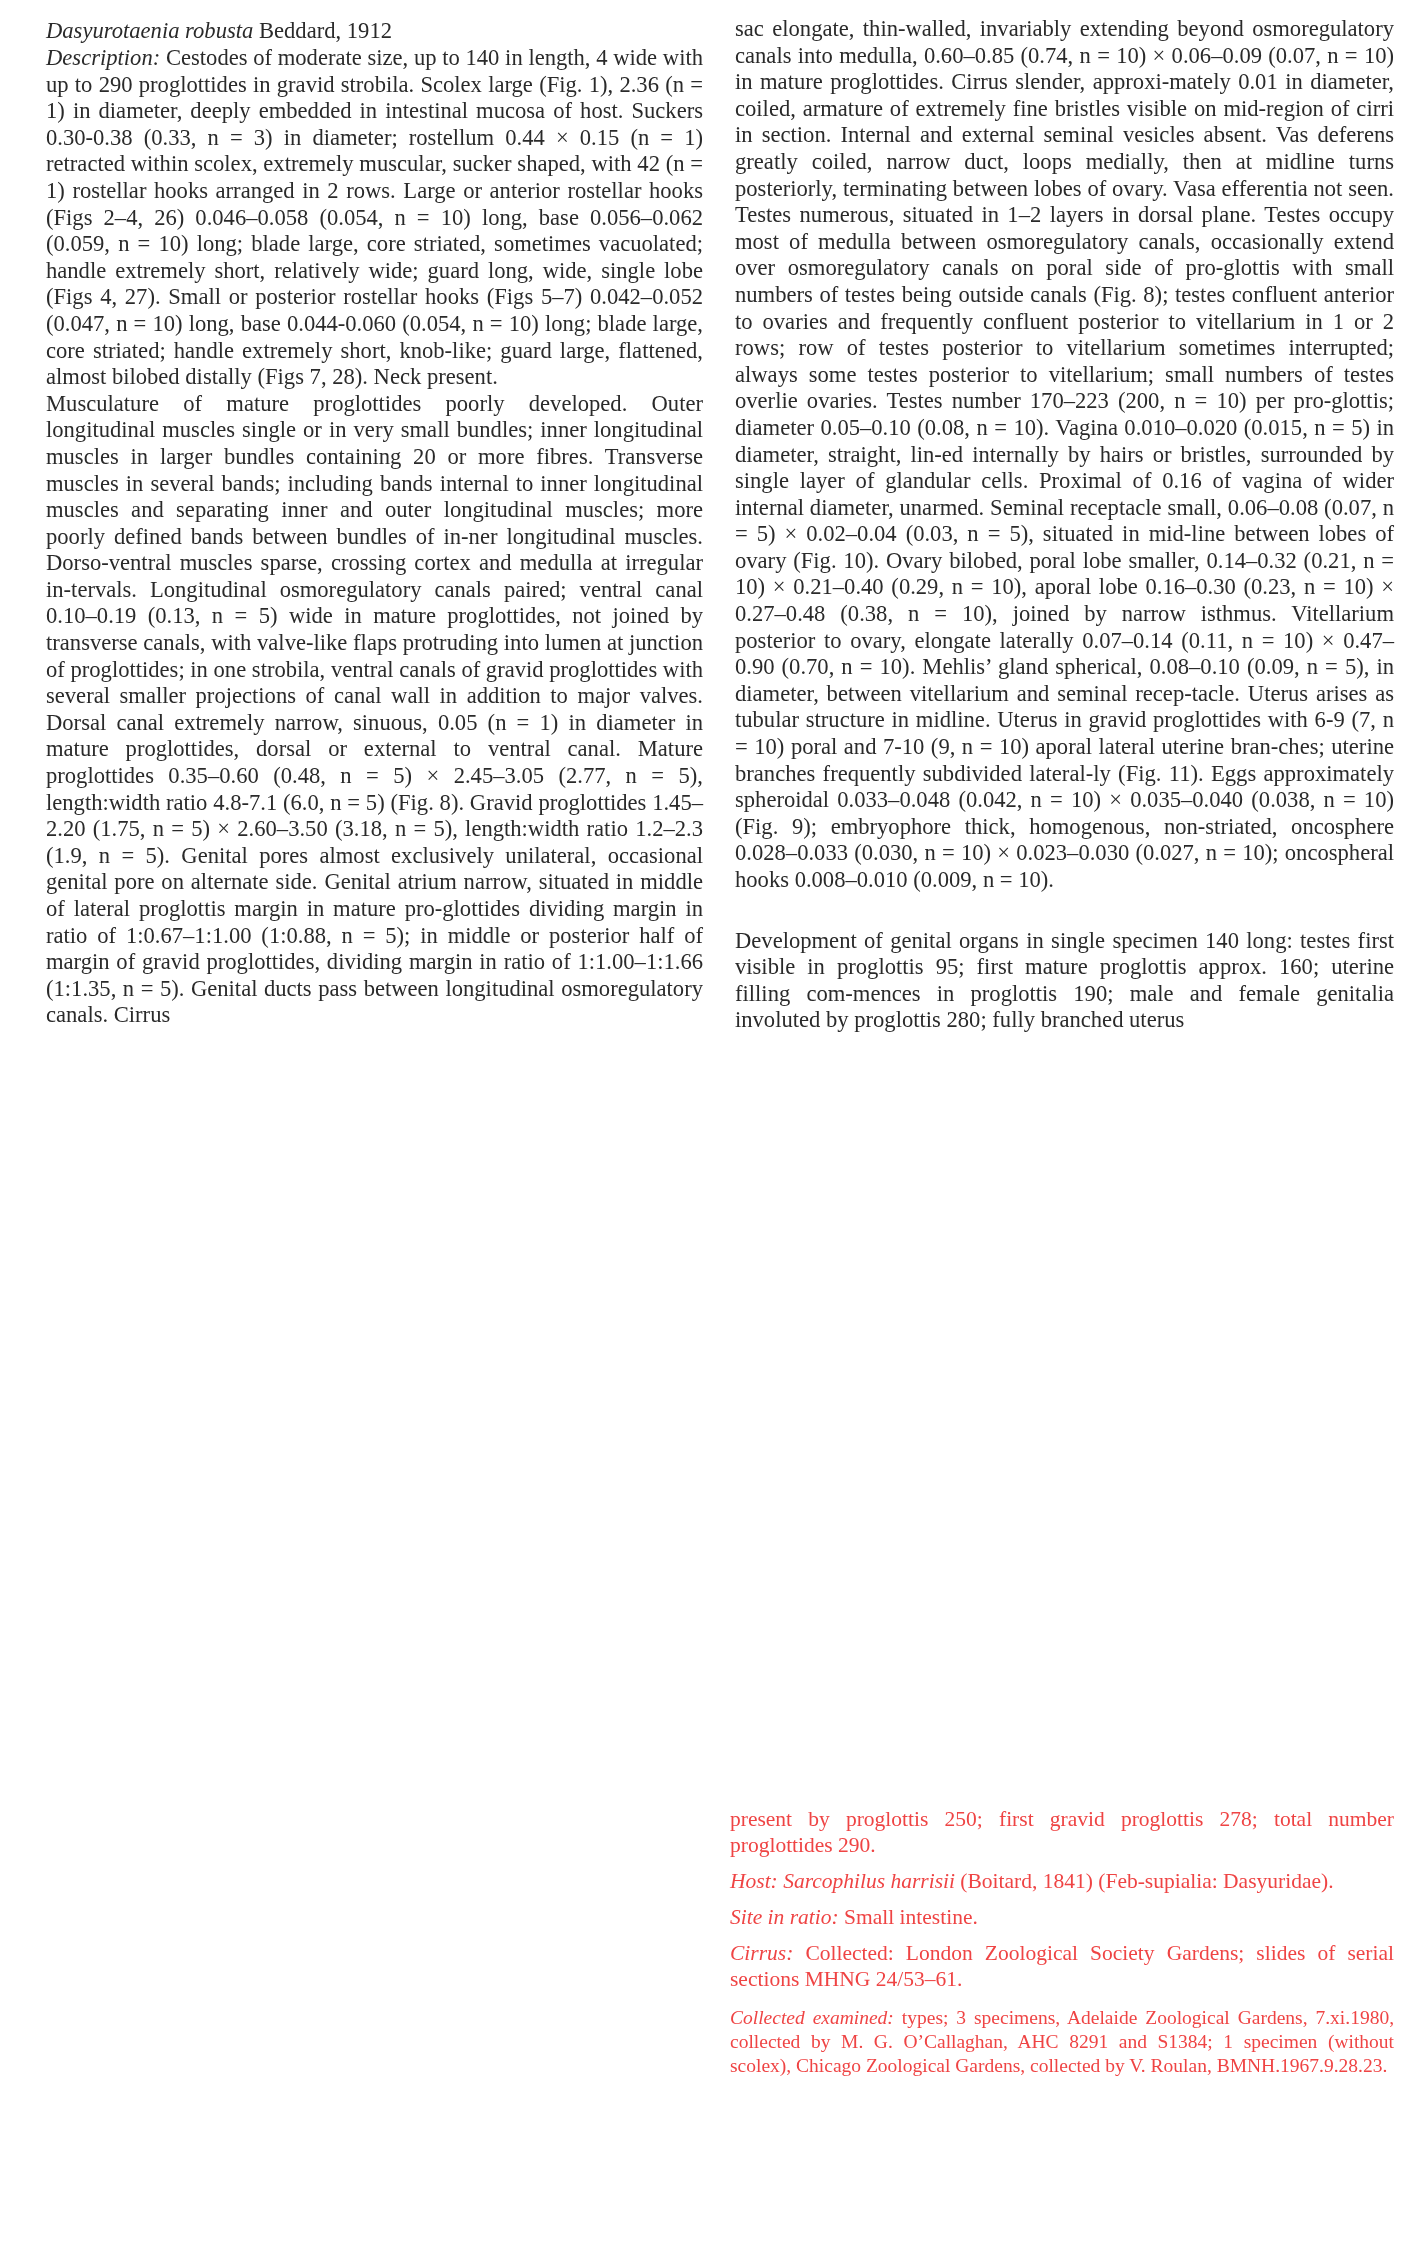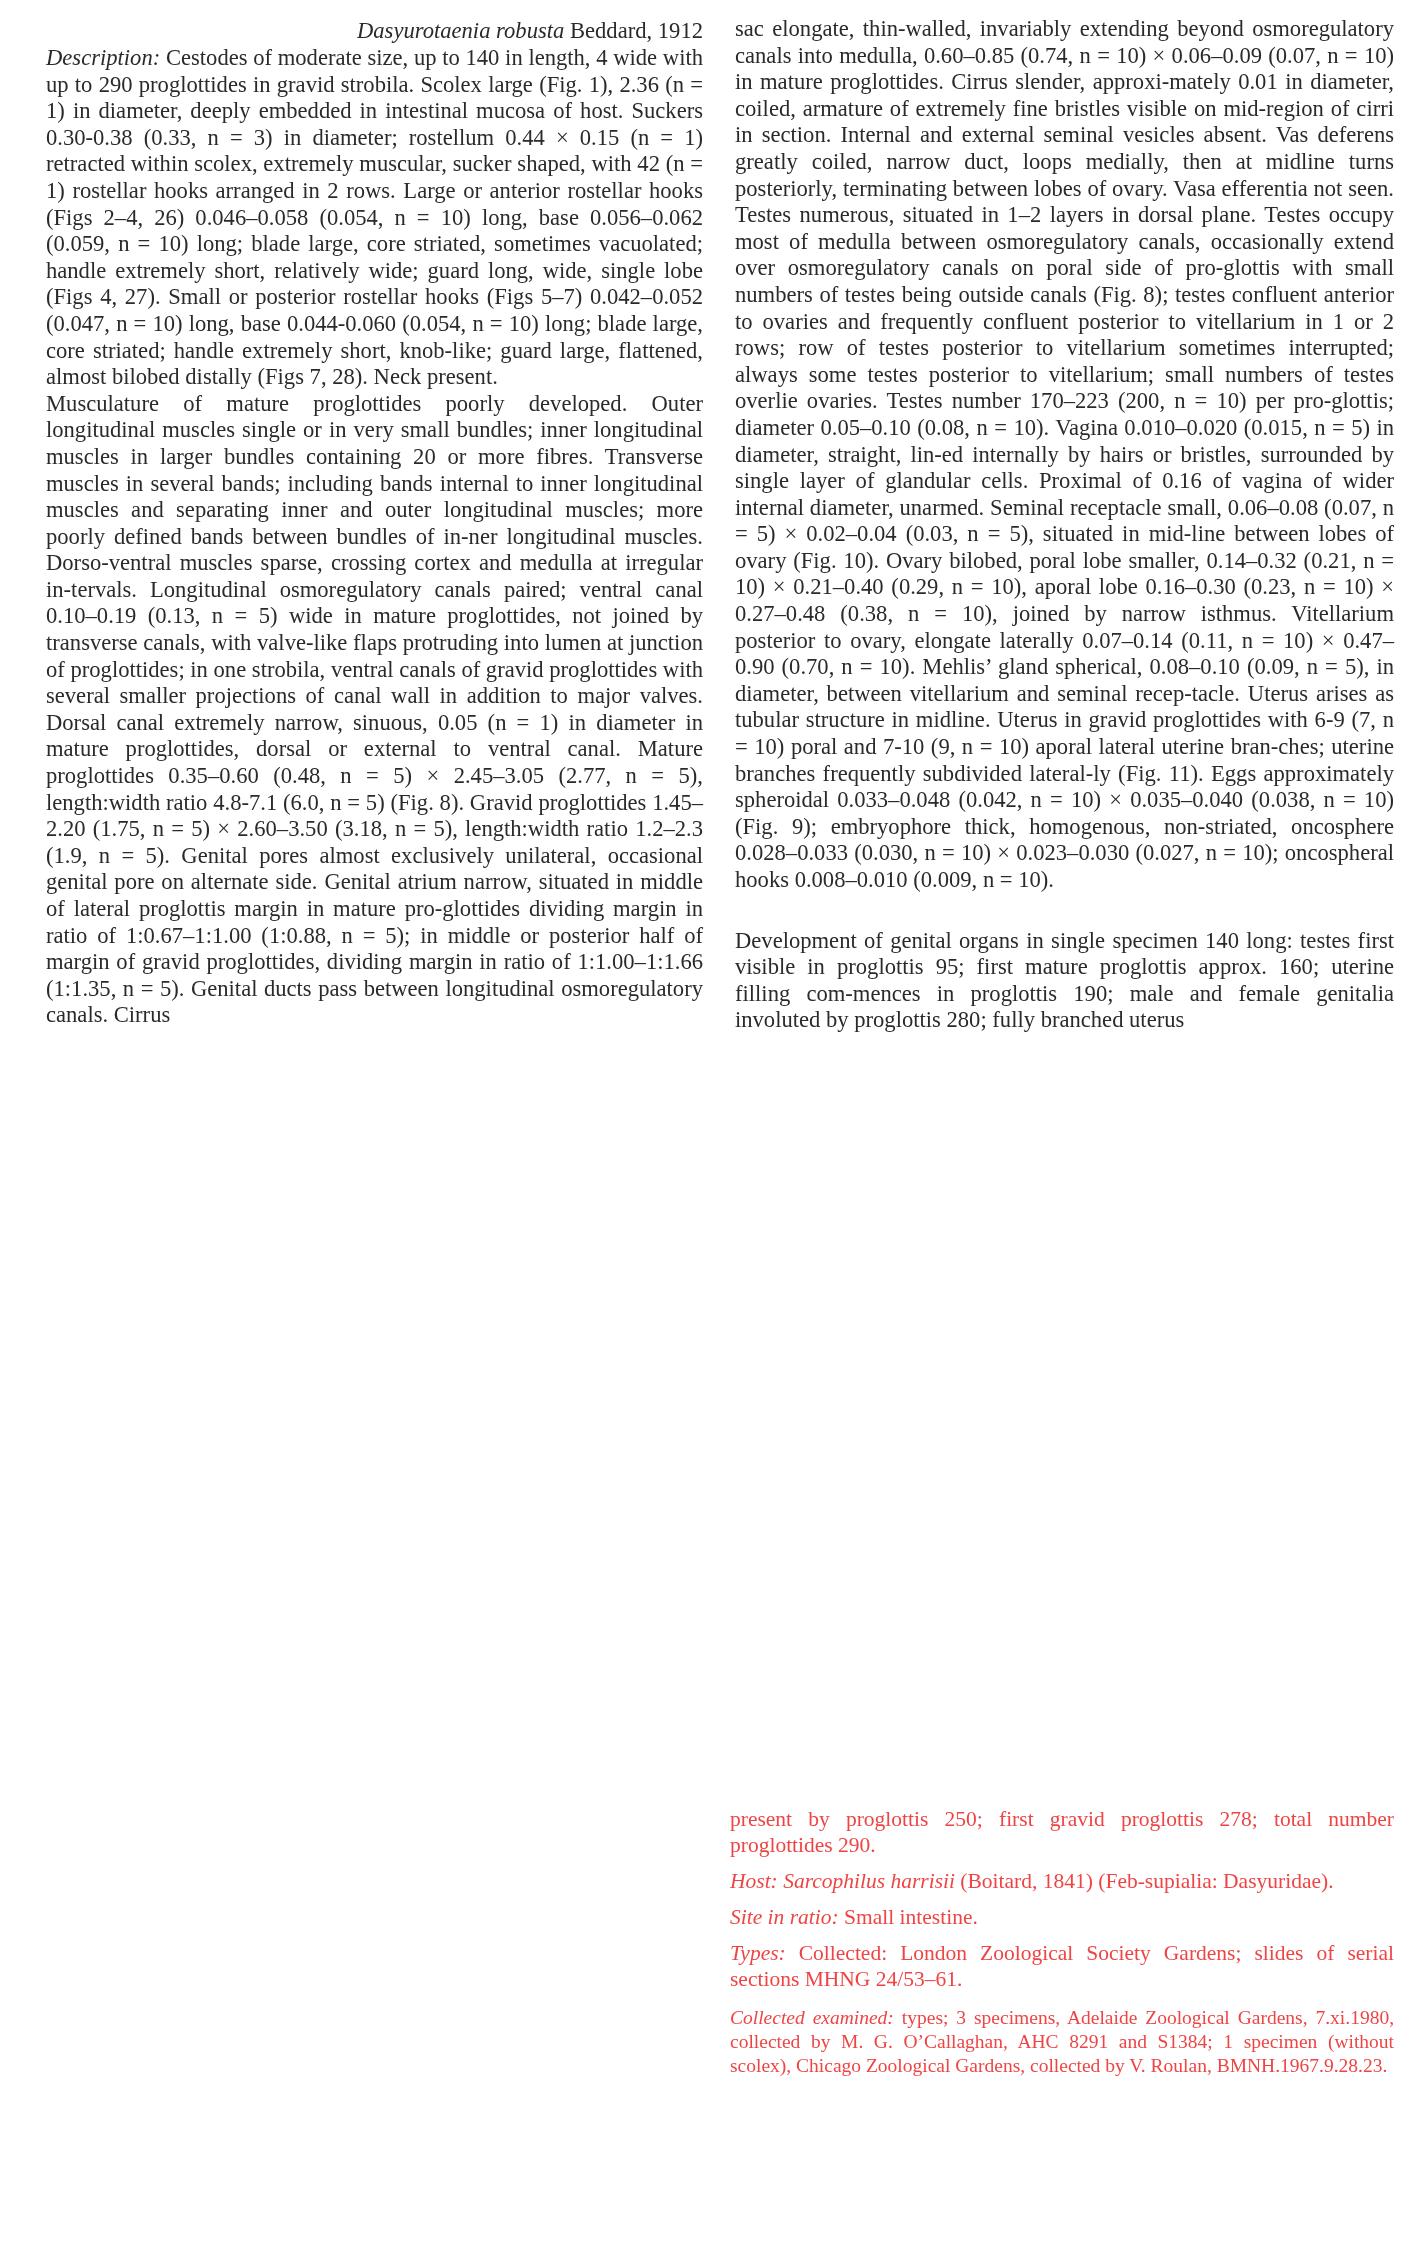--- a/index.html
+++ b/index.html
@@ -10,21 +10,21 @@
   }
   .col {
     position: absolute;
     font-size: 22.6px;
     line-height: 26.6px;
     text-align: justify;
     hyphens: manual;
   }
   .col-left { left: 46px; top: 16px; width: 657px; }
   .col-right { left: 735px; top: 16px; width: 659px; }
-  .title-block { text-align: right; }
+  .title-block { text-align: left; }
   .title-block div { line-height: 29px; }
   .title-species { font-style: italic; }
   .ital { font-style: italic; }
   .para { margin: 0; }
   .para-dev { margin-top: 34px; }
   .lower-right {
     position: absolute; left: 730px; top: 1806px; width: 664px;
     font-size: 21.5px; line-height: 26px; text-align: justify;
     color: #ef4444;
     filter: blur(0.35px);
@@ -45,15 +45,15 @@
 
 <div class="col col-right">
   <p class="para">sac elongate, thin-walled, invariably extending beyond osmoregulatory canals into medulla, 0.60–0.85 (0.74, n = 10) × 0.06–0.09 (0.07, n = 10) in mature proglottides. Cirrus slender, approxi-mately 0.01 in diameter, coiled, armature of extremely fine bristles visible on mid-region of cirri in section. Internal and external seminal vesicles absent. Vas deferens greatly coiled, narrow duct, loops medially, then at midline turns posteriorly, terminating between lobes of ovary. Vasa efferentia not seen. Testes numerous, situated in 1–2 layers in dorsal plane. Testes occupy most of medulla between osmoregulatory canals, occasionally extend over osmoregulatory canals on poral side of pro-glottis with small numbers of testes being outside canals (Fig. 8); testes confluent anterior to ovaries and frequently confluent posterior to vitellarium in 1 or 2 rows; row of testes posterior to vitellarium sometimes interrupted; always some testes posterior to vitellarium; small numbers of testes overlie ovaries. Testes number 170–223 (200, n = 10) per pro-glottis; diameter 0.05–0.10 (0.08, n = 10). Vagina 0.010–0.020 (0.015, n = 5) in diameter, straight, lin-ed internally by hairs or bristles, surrounded by single layer of glandular cells. Proximal of 0.16 of vagina of wider internal diameter, unarmed. Seminal receptacle small, 0.06–0.08 (0.07, n = 5) × 0.02–0.04 (0.03, n = 5), situated in mid-line between lobes of ovary (Fig. 10). Ovary bilobed, poral lobe smaller, 0.14–0.32 (0.21, n = 10) × 0.21–0.40 (0.29, n = 10), aporal lobe 0.16–0.30 (0.23, n = 10) × 0.27–0.48 (0.38, n = 10), joined by narrow isthmus. Vitellarium posterior to ovary, elongate laterally 0.07–0.14 (0.11, n = 10) × 0.47–0.90 (0.70, n = 10). Mehlis’ gland spherical, 0.08–0.10 (0.09, n = 5), in diameter, between vitellarium and seminal recep-tacle. Uterus arises as tubular structure in midline. Uterus in gravid proglottides with 6-9 (7, n = 10) poral and 7-10 (9, n = 10) aporal lateral uterine bran-ches; uterine branches frequently subdivided lateral-ly (Fig. 11). Eggs approximately spheroidal 0.033–0.048 (0.042, n = 10) × 0.035–0.040 (0.038, n = 10)(Fig. 9); embryophore thick, homogenous, non-striated, oncosphere 0.028–0.033 (0.030, n = 10) × 0.023–0.030 (0.027, n = 10); oncospheral hooks 0.008–0.010 (0.009, n = 10).</p>
   <p class="para para-dev">Development of genital organs in single specimen 140 long: testes first visible in proglottis 95; first mature proglottis approx. 160; uterine filling com-mences in proglottis 190; male and female genitalia involuted by proglottis 280; fully branched uterus</p>
 </div>
 
 <div class="lower-right">
   <p>present by proglottis 250; first gravid proglottis 278; total number proglottides 290.</p>
   <p><span class="ital">Host:</span><span class="ital"> Sarcophilus harrisii</span><span> (Boitard, 1841) (Feb-supialia: Dasyuridae).</span></p>
   <p><span class="ital">Site in ratio:</span><span> Small intestine.</span></p>
-  <p><span class="ital">Types:</span><span> Collected: London Zoological Society Gardens; slides of serial sections MHNG 24/53–61.</span></p>
+  <p><span class="ital">Cirrus:</span><span> Collected: London Zoological Society Gardens; slides of serial sections MHNG 24/53–61.</span></p>
   <p class="small"><span class="ital">Collected examined:</span><span> types; 3 specimens, Adelaide Zoological Gardens, 7.xi.1980, collected by M. G. O’Callaghan, AHC 8291 and S1384; 1 specimen (without scolex), Chicago Zoological Gardens, collected by V. Roulan, BMNH.1967.9.28.23.</span></p>
 </div>
 
 </body></html>

